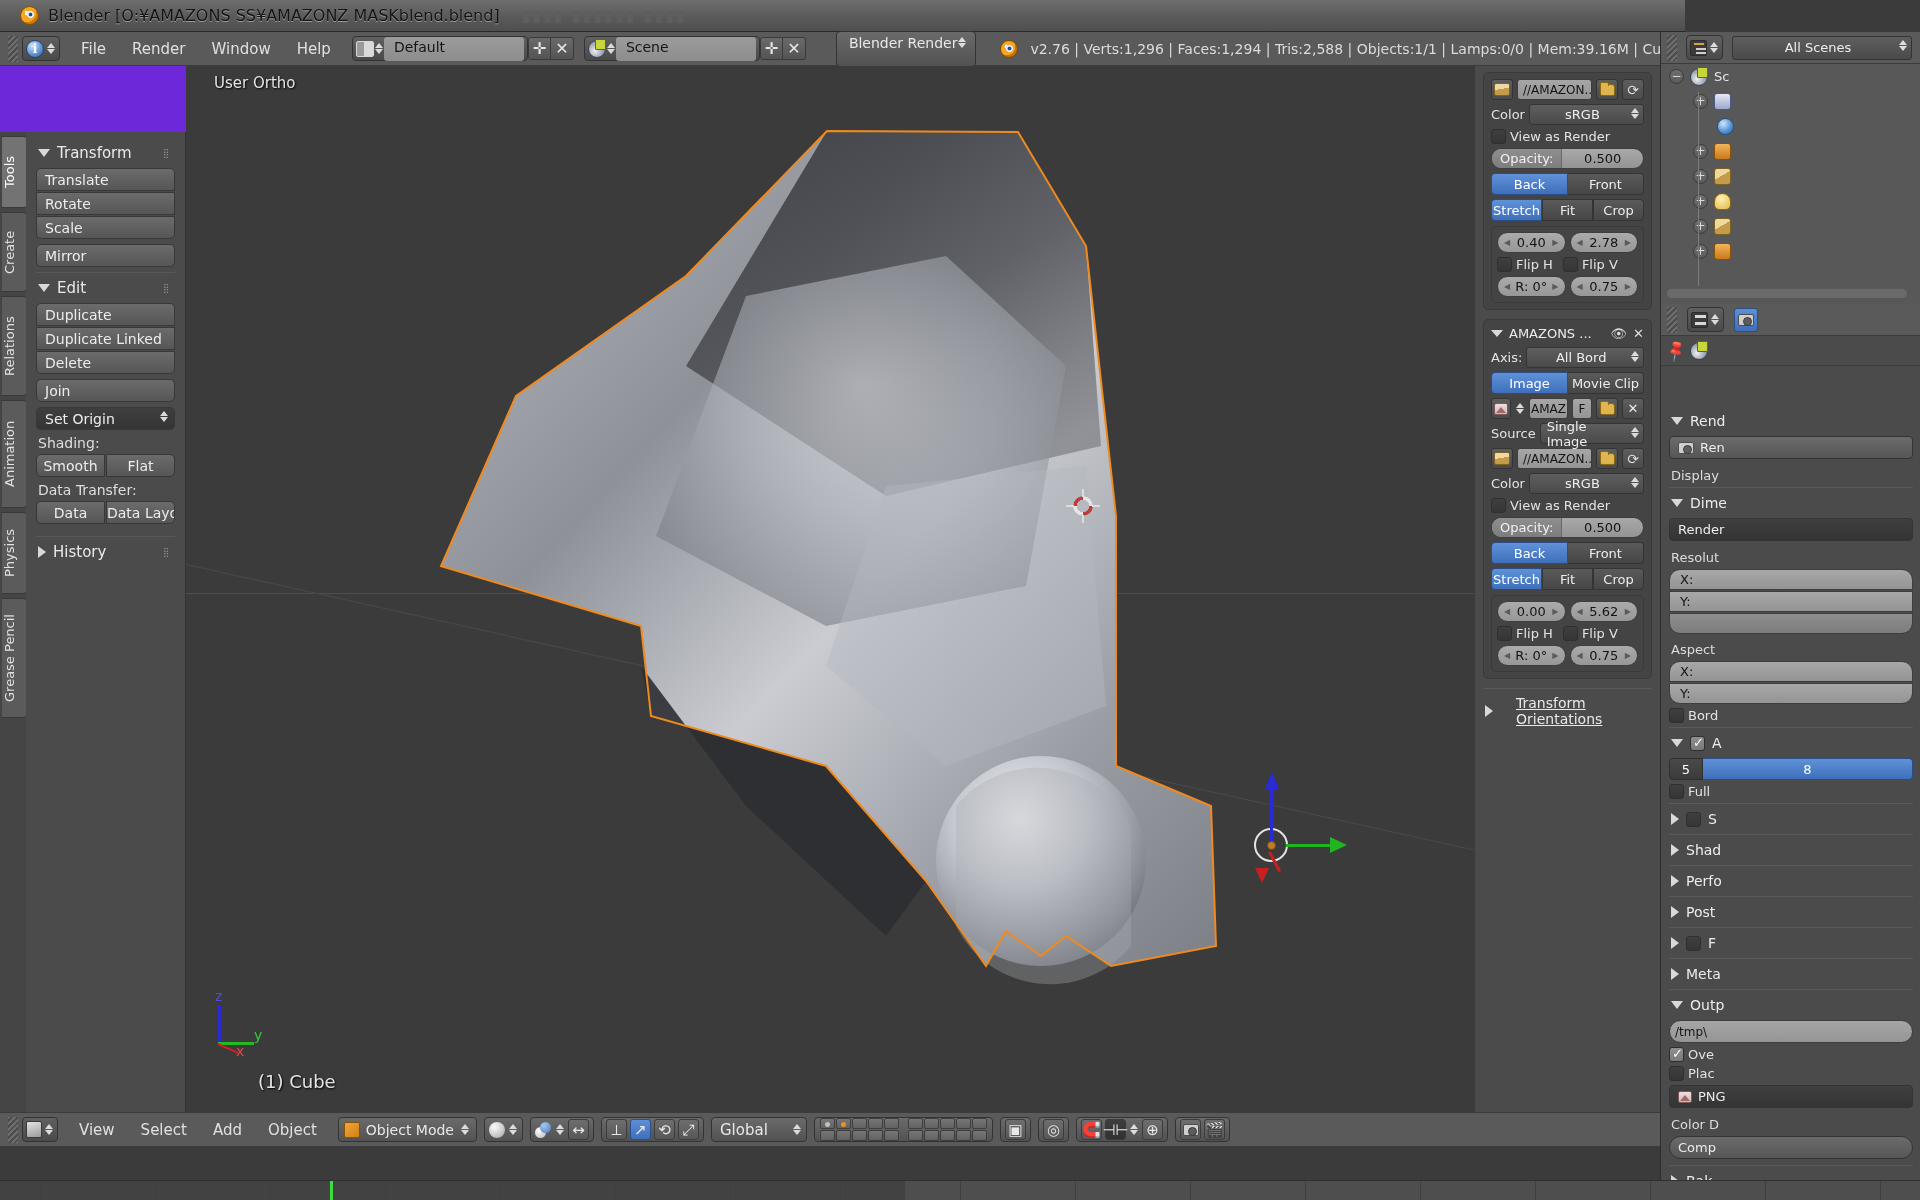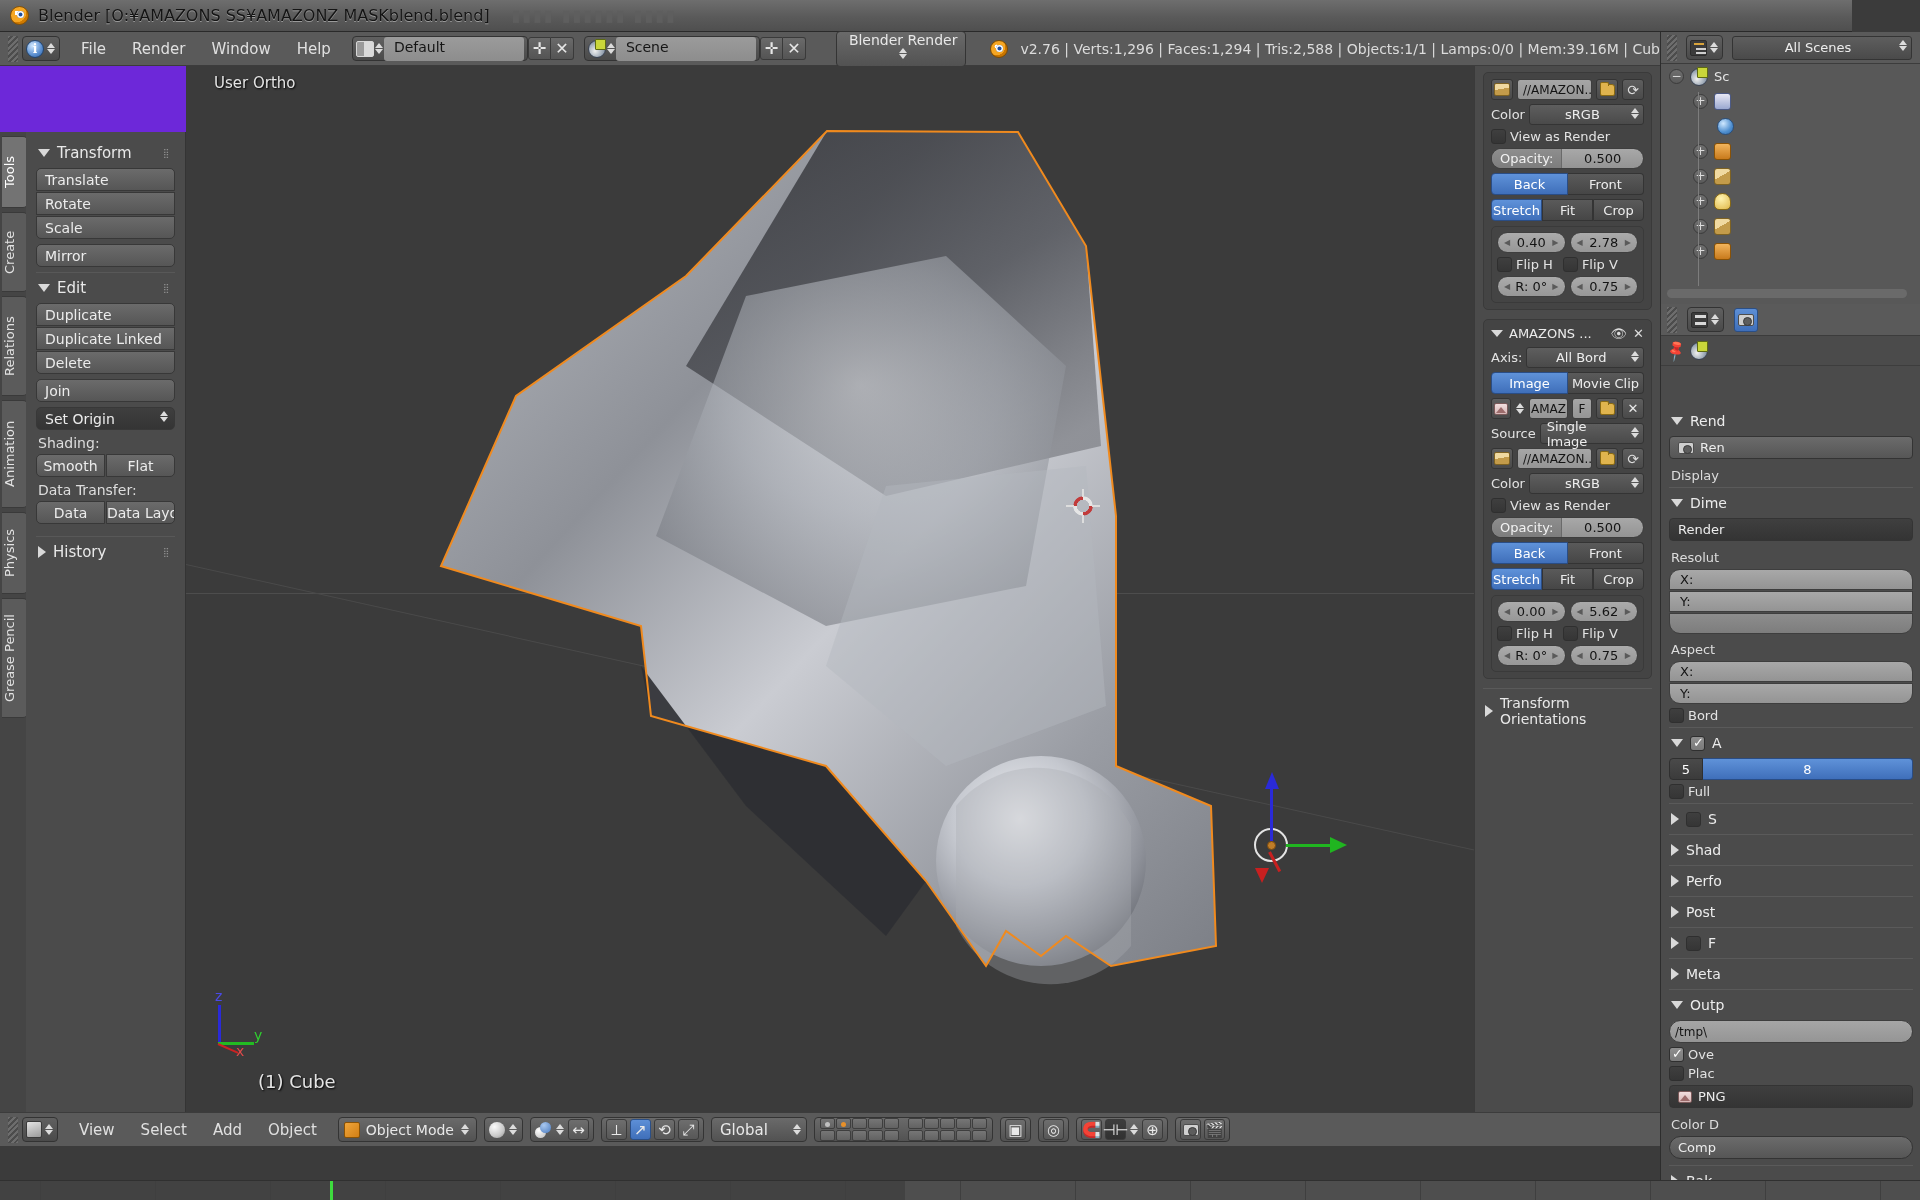--- a/index.html
+++ b/index.html
@@ -1,24 +1,24 @@
 <!DOCTYPE html>
 <html><head>
 <meta charset="utf-8">
 <style>
   * { box-sizing: border-box; margin:0; padding:0; }
   html,body { width:1920px; height:1200px; overflow:hidden;
     font-family:"DejaVu Sans", sans-serif; font-size:15px; color:#e8e8e8;
     background:#3b3b3b; -webkit-font-smoothing:antialiased; }
 
   
-  #titlebar { position:absolute; left:0; top:0; width:1852px; height:32px;
+  #titlebar { position:absolute; left:0; top:0; width:1685px; height:32px;
     background:linear-gradient(#6e6e6e,#5a5a5a 55%,#4f4f4f);
     border-bottom:1px solid #2a2a2a; display:flex; align-items:center;
-    padding-left:10px; color:#141414; font-size:16px; }
+    padding-left:20px; color:#141414; font-size:16px; }
   #titlebar .blogo { width:19px; height:19px; border-radius:50%;
     background:radial-gradient(circle at 35% 35%,#fff 0 14%,#f5a623 16% 58%,#d07a00 60% 100%);
     border:1px solid #8a5200; margin-right:9px; position:relative; }
   #titlebar .blogo:after{content:"";position:absolute;left:6px;top:4px;width:7px;height:7px;
     border-radius:50%;background:#1f4f9c;box-shadow:inset 0 0 0 1.5px #fff;}
   #titlebar .ttxt{ text-shadow:0 1px 0 #9a9a9a; white-space:nowrap; }
   #titlebar .ghost{ color:#5e5e5e; margin-left:22px; letter-spacing:2px; }
 
   
   #header { position:absolute; left:0; top:32px; width:1920px; height:34px;
@@ -56,21 +56,21 @@
     align-items:center; background:linear-gradient(#606060,#4a4a4a); padding:0 3px; }
   .combo .fld{ background:linear-gradient(#9b9b9b,#8d8d8d); color:#151515;
     height:24px; line-height:21px; padding:0 10px; border-radius:3px;
     font-size:14px; min-width:140px; }
   .sqbtn{ width:23px; height:23px; display:flex; align-items:center;
     justify-content:center; background:linear-gradient(#6a6a6a,#545454);
     border:1px solid #3a3a3a; color:#e6e6e6; font-size:16px; }
   .sqbtn.l{border-radius:3px 0 0 3px;} .sqbtn.r{border-radius:0 3px 3px 0;border-left:none;}
   .engine{ height:36px; background:linear-gradient(#6a6a6a,#525252); border:1px solid #343434;
     border-radius:4px; display:flex; align-items:center; padding:0 8px 12px 12px;
-    min-width:130px; justify-content:space-between; font-size:14px;flex-direction:column; }
+    min-width:130px; justify-content:space-between; font-size:14px; }
   #stats{ margin-left:12px; color:#dcdcdc; font-size:14px; white-space:nowrap; }
 
   
   #viewport{ position:absolute; left:0; top:66px; width:1660px; height:1080px;
     background:#6d28d9; overflow:hidden; }
   #vp-canvas{ position:absolute; left:186px; top:0; right:0; bottom:34px;
     background:#3b3b3b; overflow:hidden; }
   #vp-canvas .grid-h{position:absolute;left:0;right:0;height:1px;background:#4b4b4b;}
   #vp-canvas .grid-d{position:absolute;background:#4b4b4b;height:1px;
     transform-origin:0 0;}
@@ -233,22 +233,22 @@
   .ico-img{ width:14px;height:12px;background:linear-gradient(#f2dede,#d7b6b6);
     border:1px solid #7c5a5a; border-radius:2px; position:relative;}
   .ico-img:after{content:"";position:absolute;left:1px;bottom:1px;width:0;height:0;
     border-left:5px solid transparent;border-right:5px solid transparent;
     border-bottom:6px solid #9c6b6b;}
   .ico-box3d{ width:16px;height:13px;
     background:linear-gradient(170deg,#f0d9a0 0 45%,#c39b4a 45% 100%);
     border:1px solid #7e6222; border-radius:2px;}
   .ico-refresh{ color:#dcdcdc; font-size:14px; }
   .ico-eye{ color:#ddd; font-size:13px; }
-  .panel-row-closed{ display:flex; align-items:center; gap:7px; font-size:14px;
-    color:#e8e8e8; padding:6px 2px; border-top:1px solid #5a5a5a; }
+  .panel-row-closed{ display:flex; align-items:center; gap:23px; font-size:14px;
+    color:#e8e8e8; padding:6px 2px; border-top:1px solid #5a5a5a;text-decoration:underline; }
   .panel-row-closed .tri{width:0;height:0;border-top:6px solid transparent;
     border-bottom:6px solid transparent;border-left:8px solid #d9d9d9;}
 
   
   #rightcol{ position:absolute; left:1660px; top:32px; width:260px; bottom:0;
     background:#3f3f3f; border-left:1px solid #2d2d2d; overflow:hidden; }
   #outliner-hdr,#props-hdr{ height:32px; background:#5a5a5a; border-bottom:1px solid #3c3c3c;
     display:flex; align-items:center; padding-left:6px; gap:5px; }
   #outliner{ position:absolute; left:0; top:32px; width:260px; height:240px;
     background:#585858; }

